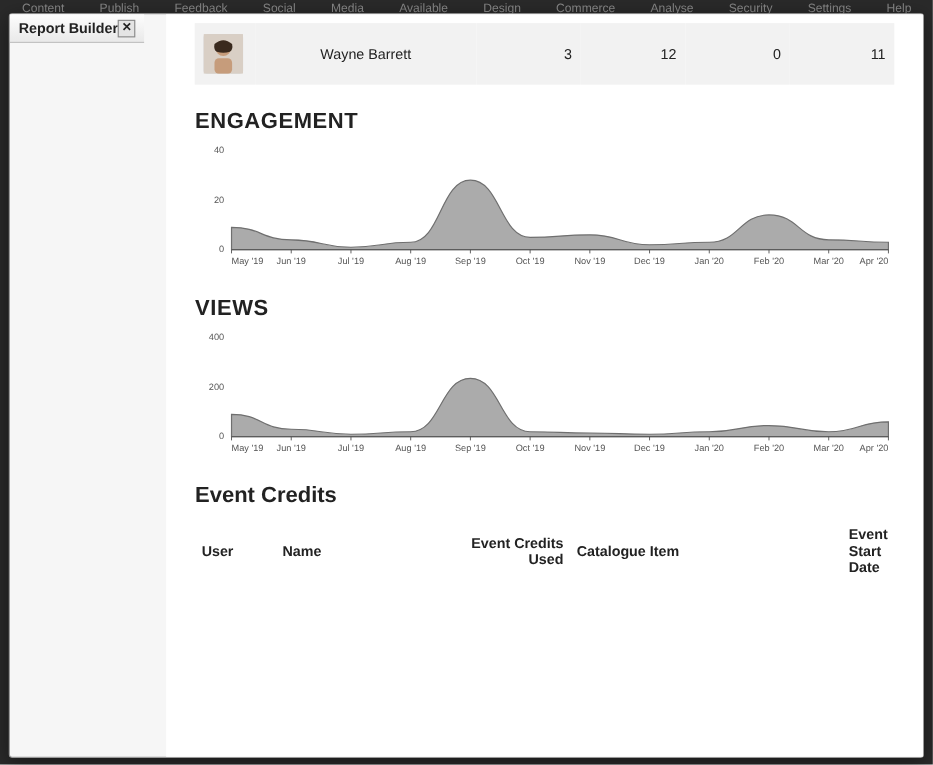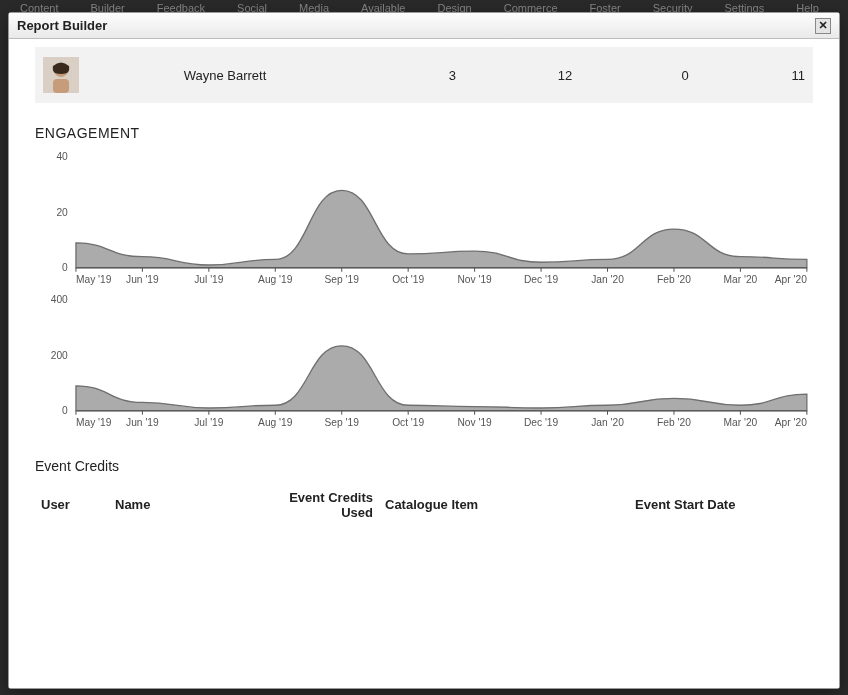--- a/index.html
+++ b/index.html
@@ -1,58 +1,58 @@
 <!DOCTYPE html>
 <html><head>
 <meta charset="utf-8">
 <style>
   *{box-sizing:border-box;margin:0;padding:0;}
   html,body{width:848px;height:695px;overflow:hidden;font-family:"Helvetica Neue",Helvetica,Arial,sans-serif;font-size:13px;color:#222;}
   body{background:#2a2a2a;}
   .backdrop-menu{position:absolute;top:0;left:0;right:0;height:18px;color:#888;font-size:11px;display:flex;gap:32px;padding:2px 20px;}
-  .modal{position:absolute;top:12px;left:8px;right:8px;bottom:6px;background:#f6f6f6;border:1px solid #999;border-radius:3px;box-shadow:0 4px 18px rgba(0,0,0,.4);display:flex;flex-direction:column;}
+  .modal{position:absolute;top:12px;left:8px;right:8px;bottom:6px;background:#f6f6f6;border:1px solid #999;border-radius:3px;box-shadow:0 4px 18px rgba(0,0,0,.4);display:flex;flex-direction:row;gap:20px;}
   .modal-header{height:26px;background:linear-gradient(#fdfdfd,#e9e9e9);border-bottom:1px solid #bdbdbd;display:flex;align-items:center;padding:0 8px;font-weight:bold;}
   .modal-header .spacer{flex:1;}
   .close-btn{width:16px;height:16px;border:1px solid #888;background:#e4e4e4;display:flex;align-items:center;justify-content:center;font-size:11px;line-height:1;cursor:pointer;}
   .modal-body{flex:1;background:#fff;overflow-y:auto;padding:8px 26px 18px 26px;}
   
   .top-table{width:100%;border-collapse:collapse;}
   .top-table tr.alt{background:#f2f2f2;}
   .top-table td{padding:10px 8px;vertical-align:middle;text-align:center;}
   .top-table td.num{text-align:right;width:90px;}
   .avatar-cell{width:48px;}
   .avatar{width:36px;height:36px;border-radius:3px;background:#d8d8d8;display:flex;align-items:center;justify-content:center;}
   .avatar svg{width:36px;height:36px;}
-  .section-title{font-size:14px;font-weight:normal;letter-spacing:.5px;margin:22px 0 8px 0;}
+  .section-title{font-size:20px;font-weight:bold;letter-spacing:.5px;margin:22px 0 8px 0;}
   .chart-wrap{width:100%;}
   .chart-wrap svg{width:100%;height:auto;display:block;}
   .axis-tick{font-size:10px;fill:#555;}
   .axis-line{stroke:#555;stroke-width:1;}
   .area-fill{fill:#8f8f8f;fill-opacity:.75;stroke:#6f6f6f;stroke-width:1.3;}
   .sub-title{font-weight:bold;margin:6px 0 10px 0;}
   .credits-table{width:100%;border-collapse:collapse;}
   .credits-table th{font-weight:bold;text-align:left;padding:8px 6px;}
   .credits-table th.num-h{text-align:right;}
   
   .modal-body::-webkit-scrollbar{width:10px;}
   .modal-body::-webkit-scrollbar-thumb{background:#c6c6c6;border-radius:6px;}
 </style>
 </head>
 <body>
 
 <div class="backdrop-menu" id="backdrop-menu">
     <span>Content</span>
-    <span>Builder</span>
+    <span>Publish</span>
     <span>Feedback</span>
     <span>Social</span>
     <span>Media</span>
     <span>Available</span>
     <span>Design</span>
     <span>Commerce</span>
-    <span>Foster</span>
+    <span>Analyse</span>
     <span>Security</span>
     <span>Settings</span>
     <span>Help</span>
   </div>
 
 <div class="modal">
   <div class="modal-header">
     <span>Report Builder</span>
     <span class="spacer"></span>
     <span class="close-btn">✕</span>
@@ -109,20 +109,21 @@
           <text class="axis-tick" x="559.2727272727273" y="131" text-anchor="middle">Jan '20</text>
           <line class="axis-line" x1="624.1818181818182" y1="116" x2="624.1818181818182" y2="120"></line>
           <text class="axis-tick" x="624.1818181818182" y="131" text-anchor="middle">Feb '20</text>
           <line class="axis-line" x1="689.0909090909091" y1="116" x2="689.0909090909091" y2="120"></line>
           <text class="axis-tick" x="689.0909090909091" y="131" text-anchor="middle">Mar '20</text>
           <line class="axis-line" x1="754" y1="116" x2="754" y2="120"></line>
           <text class="axis-tick" x="754" y="131" text-anchor="end">Apr '20</text>
         </svg>
       </div>
 
+    <div class="section-title">VIEWS</div>
     <div class="chart-wrap" id="chart-views">
         <svg viewBox="0 0 760 140">
           <text class="axis-tick" x="32" y="119" text-anchor="end">0</text>
           <text class="axis-tick" x="32" y="65" text-anchor="end">200</text>
           <text class="axis-tick" x="32" y="11" text-anchor="end">400</text>
           <path class="area-fill" d="M 40 91.7 C 72.45454545454545 91.7, 72.45454545454545 107.9, 104.9090909090909 107.9 C 137.36363636363637 107.9, 137.36363636363637 113.3, 169.8181818181818 113.3 C 202.27272727272725 113.3, 202.27272727272725 110.6, 234.72727272727272 110.6 C 267.1818181818182 110.6, 267.1818181818182 52.55, 299.6363636363636 52.55 C 332.0909090909091 52.55, 332.0909090909091 110.6, 364.54545454545456 110.6 C 397 110.6, 397 111.95, 429.45454545454544 111.95 C 461.9090909090909 111.95, 461.9090909090909 113.3, 494.3636363636364 113.3 C 526.8181818181818 113.3, 526.8181818181818 110.6, 559.2727272727273 110.6 C 591.7272727272727 110.6, 591.7272727272727 103.85, 624.1818181818182 103.85 C 656.6363636363637 103.85, 656.6363636363637 110.6, 689.0909090909091 110.6 C 721.5454545454545 110.6, 721.5454545454545 99.8, 754 99.8 L 754 116 L 40 116 Z"></path>
           <line class="axis-line" x1="40" y1="116" x2="754" y2="116"></line>
           <line class="axis-line" x1="40" y1="116" x2="40" y2="120"></line>
           <text class="axis-tick" x="40" y="131" text-anchor="start">May '19</text>
           <line class="axis-line" x1="104.9090909090909" y1="116" x2="104.9090909090909" y2="120"></line>

